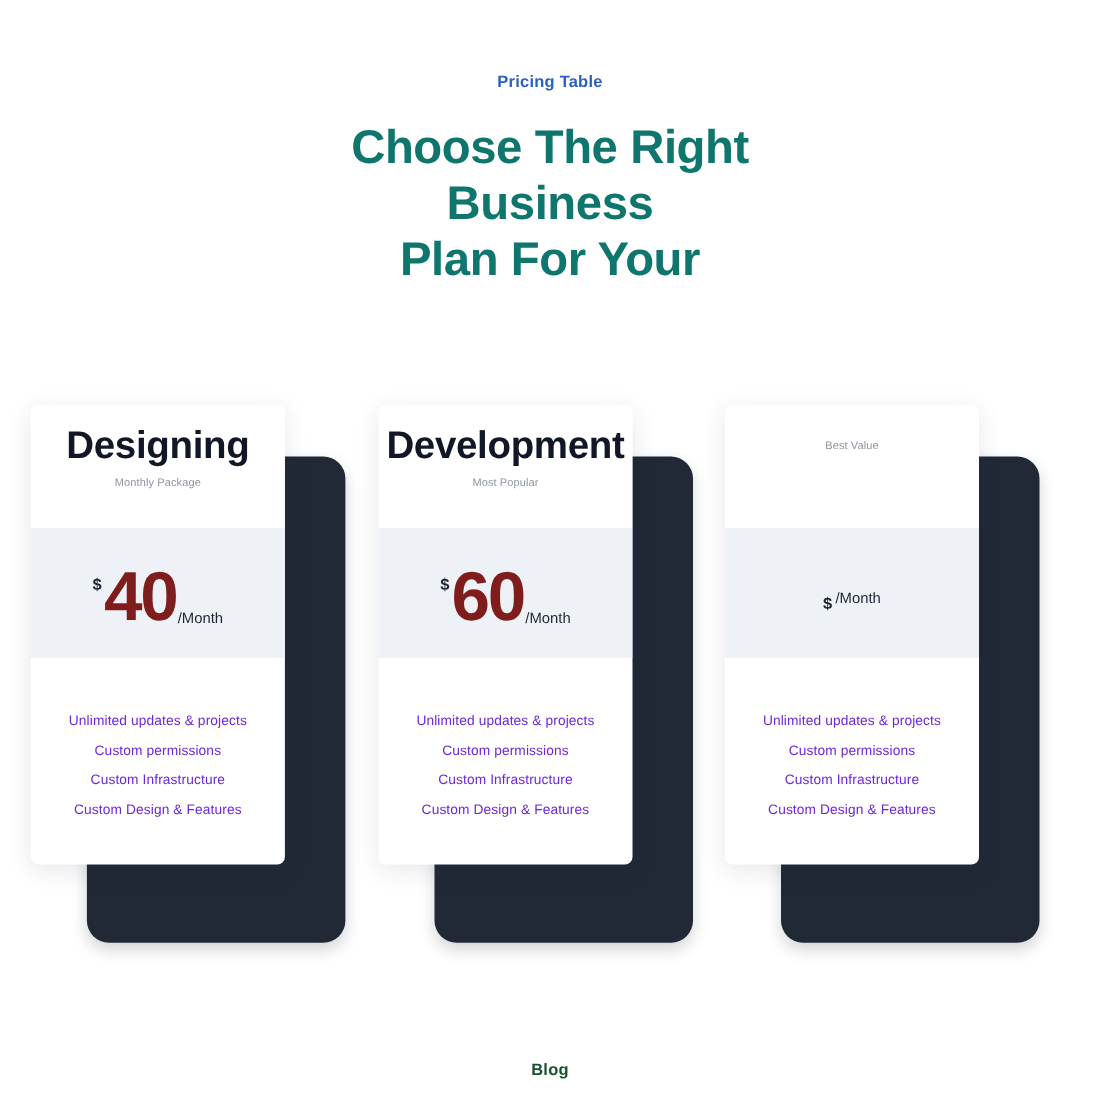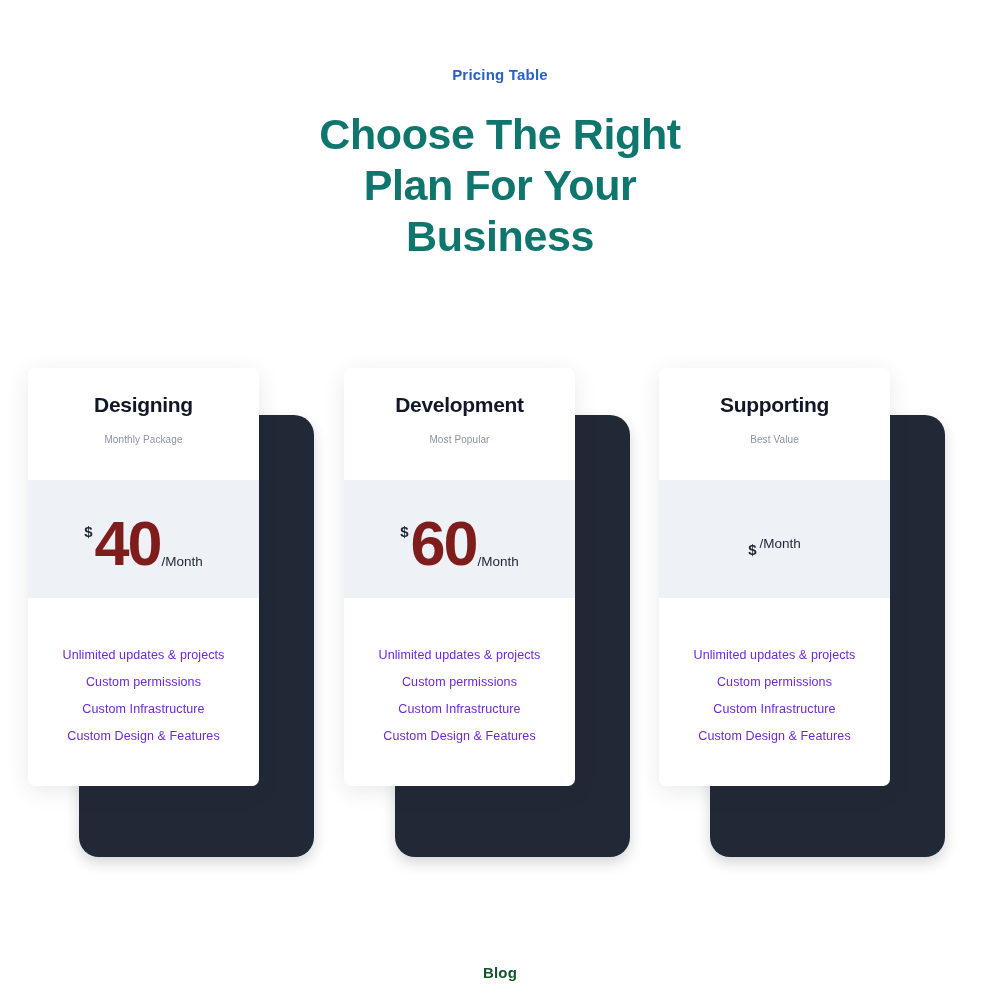--- a/index.html
+++ b/index.html
@@ -92,21 +92,21 @@
   }
 
   .card-head {
     height: 112px;
     padding-top: 20px;
     text-align: center;
     background: #ffffff;
   }
 
   .plan-name {
-    font-size: 21px;
+    font-size: 35px;
     font-weight: 700;
     letter-spacing: -0.3px;
     color: #111726;
     line-height: 34px;
   }
 
   .plan-sub {
     margin-top: 12px;
     font-size: 10px;
     color: #8d93a1;
@@ -184,22 +184,22 @@
 </style>
 </head>
 <body>
 
 <div class="page">
 
   <div class="header">
     <div class="eyebrow">Pricing Table</div>
     <h1 class="headline">
       <span class="hl-line">Choose The Right</span>
+      <span class="hl-line">Business</span>
       <span class="hl-line">Plan For Your</span>
-      <span class="hl-line">Business</span>
     </h1>
   </div>
 
   <div class="cards">
 
     <div class="card-wrap c0">
       <div class="backdrop"></div>
       <div class="card">
         <div class="card-head">
           <div class="plan-name">Designing</div>
@@ -241,21 +241,20 @@
           <li class="feature">Custom Infrastructure</li>
           <li class="feature">Custom Design &amp; Features</li>
         </ul>
       </div>
     </div>
 
     <div class="card-wrap c2">
       <div class="backdrop"></div>
       <div class="card">
         <div class="card-head">
-          <div class="plan-name">Supporting</div>
           <div class="plan-sub">Best Value</div>
         </div>
         <div class="price-band">
           <div class="price">
             <span class="currency">$</span>
             <span class="period">/Month</span>
           </div>
         </div>
         <ul class="features">
           <li class="feature">Unlimited updates &amp; projects</li>

